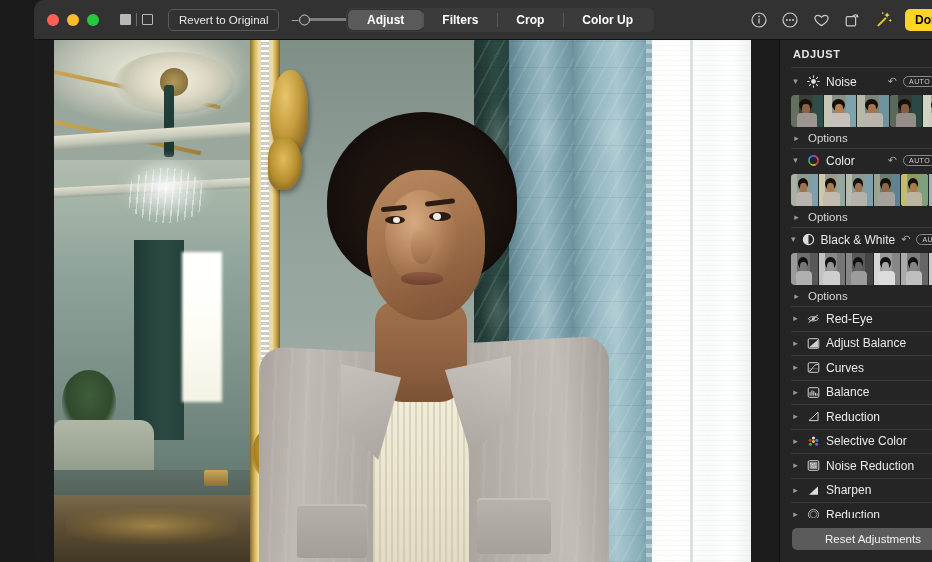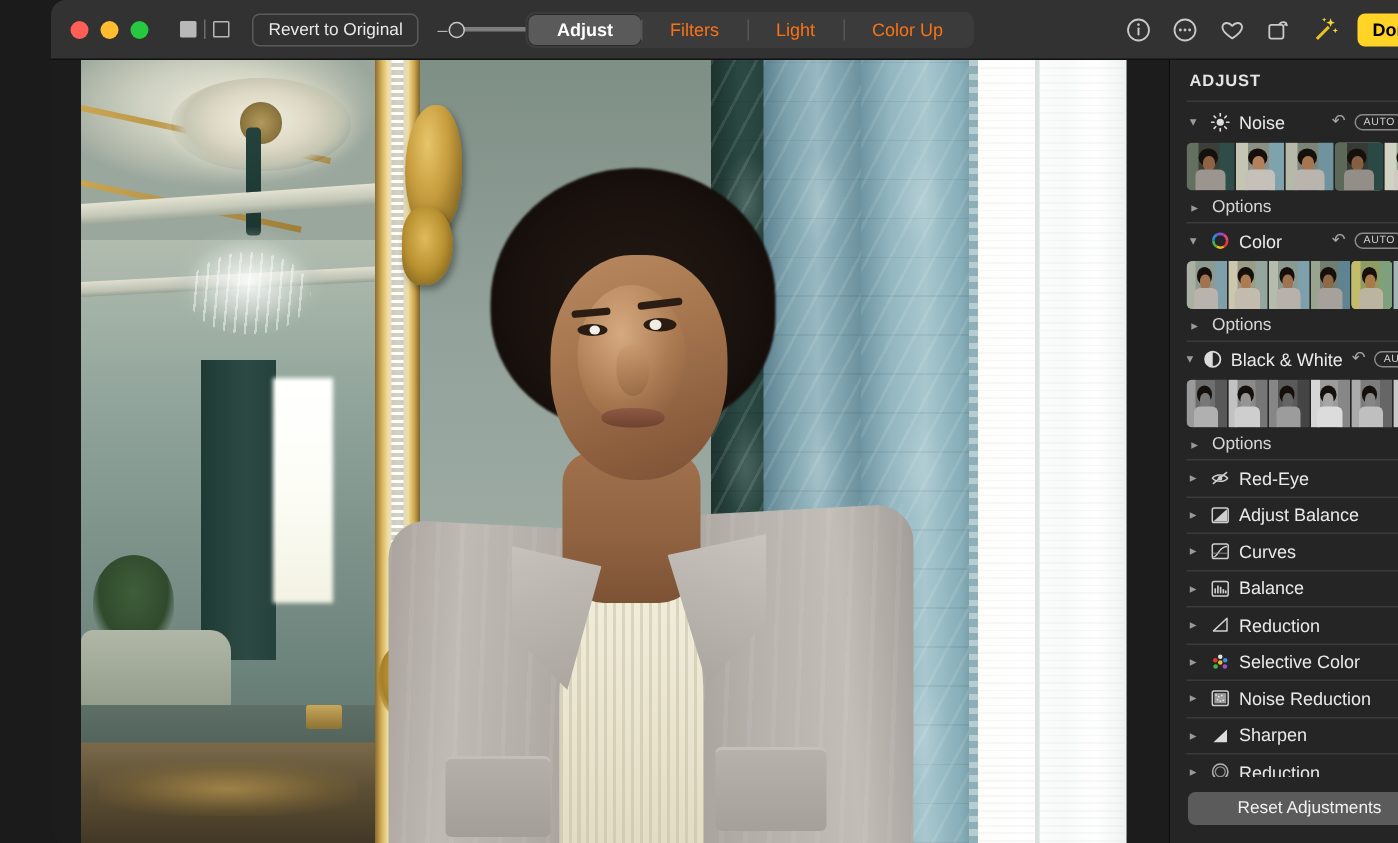--- a/index.html
+++ b/index.html
@@ -99,24 +99,25 @@
     height: 24px;
     align-items: center;
     padding: 2px;
   }
   .tab {
     position: relative;
     height: 20px;
     padding: 0 19px;
     display: flex; align-items: center; justify-content: center;
     font-size: 12px;
-    color: #f97316;
+    color: #ffffff;
     border-radius: 5px;
     cursor: default;
     white-space: nowrap;
+    font-weight: bold;
   }
   .tab.active {
     background: #5a5a5a;
     color: #fff;
     font-weight: bold;
     box-shadow: 0 0 0 0.5px rgba(0,0,0,.35);
   }
   .tab .sep {
     position: absolute;
     left: 0; top: 3px;
@@ -594,21 +595,21 @@
     <div class="tabs">
       <div class="tab active nosep">
         <span>Adjust</span>
       </div>
       <div class="tab">
         <span class="sep"></span>
           <span>Filters</span>
       </div>
       <div class="tab">
         <span class="sep"></span>
-          <span>Light</span>
+          <span>Crop</span>
       </div>
       <div class="tab">
         <span class="sep"></span>
           <span>Color Up</span>
       </div>
     </div>
 
     <div class="tr-icons">
       <div class="ticon">
         <svg width="16" height="16" viewBox="0 0 16 16">

